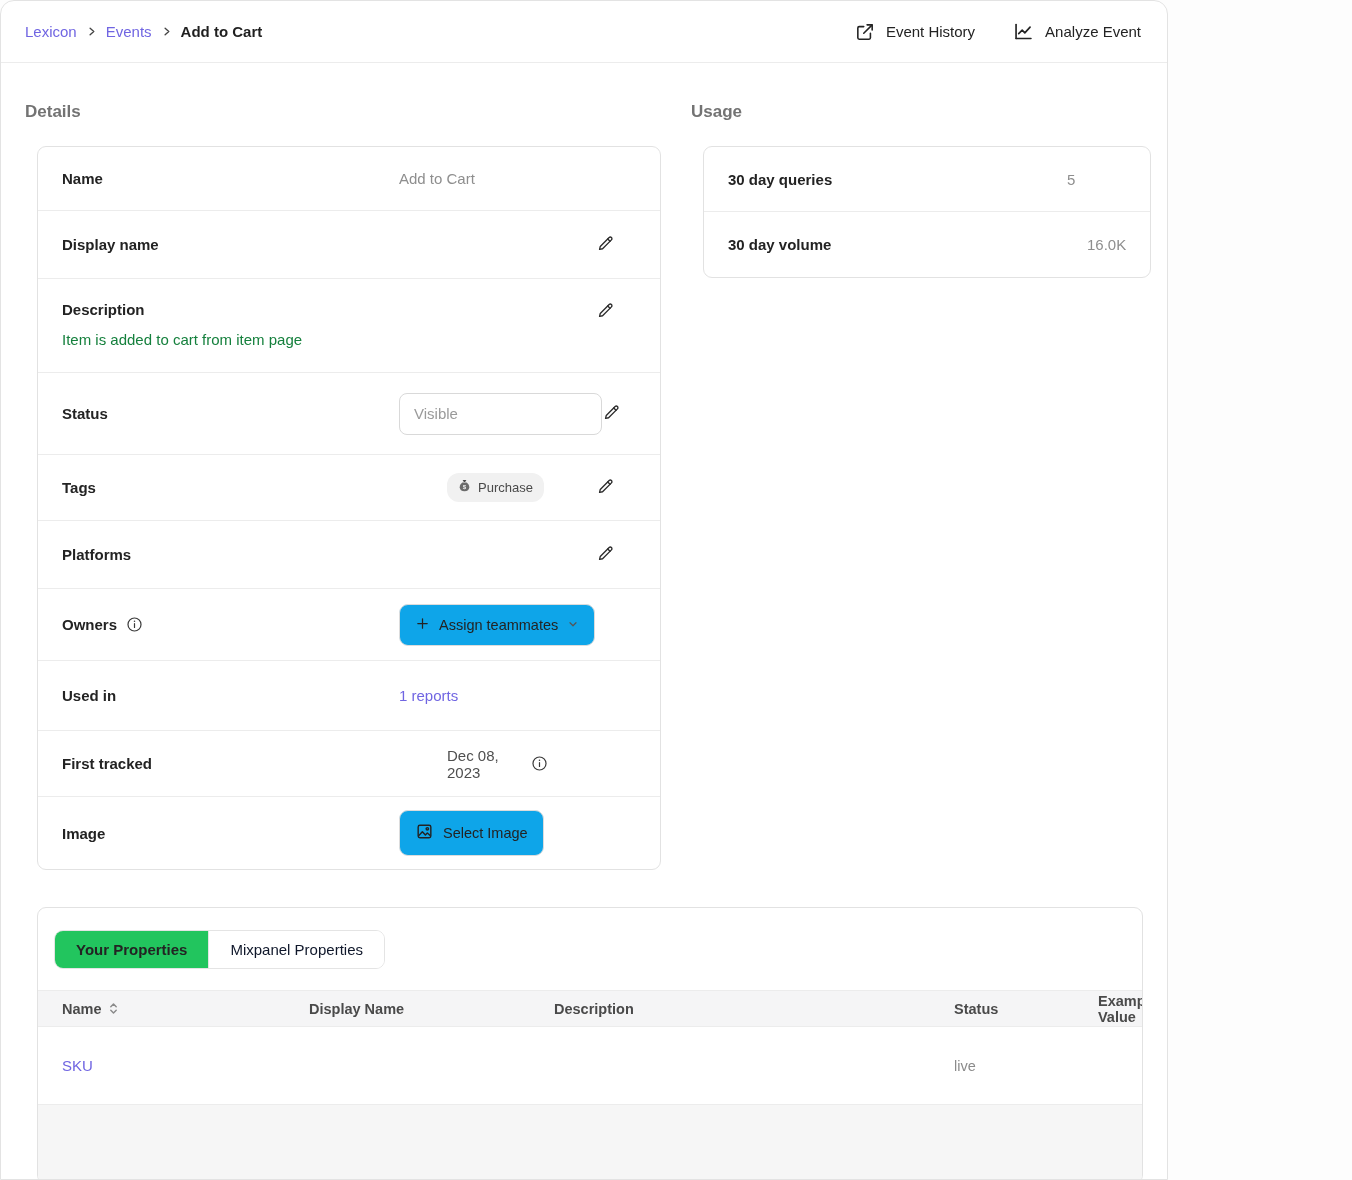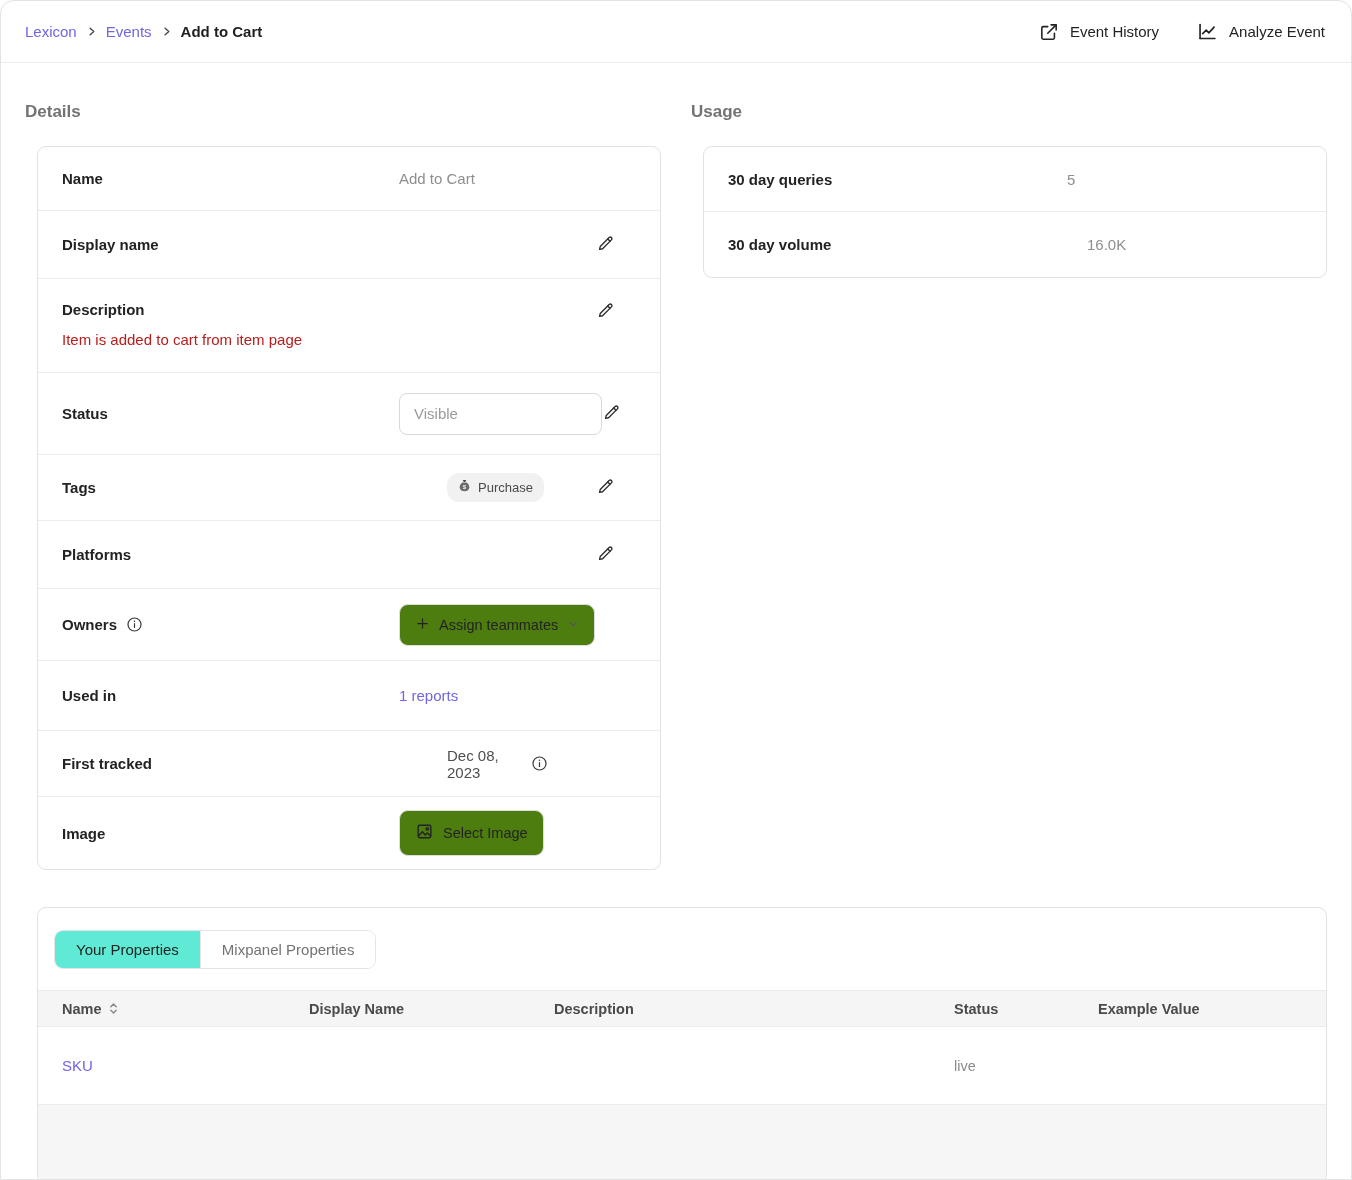--- a/index.html
+++ b/index.html
@@ -1,18 +1,18 @@
 <!DOCTYPE html>
 <html><head>
 <meta charset="utf-8">
 <style>
   * { margin:0; padding:0; box-sizing:border-box; }
   html, body { background:#fdfdfd; font-family:"Liberation Sans", sans-serif; }
   .app {
-    width:1352px; height:1180px;
+    width:1168px; height:1180px;
     background:#fff;
     border:1px solid #e3e3e3;
     border-radius:14px 14px 0 0;
     overflow:hidden;
     color:#2b2b2b;
   }
   
   .topbar {
     height:62px; display:flex; align-items:center; justify-content:space-between;
     padding:0 26px 0 24px; border-bottom:1px solid #ececec;
@@ -53,32 +53,32 @@
   .h-tags { min-height:66px;gap:48px; }
   .h-platforms { min-height:68px; }
   .h-owners { min-height:72px; }
   .h-usedin { min-height:70px; }
   .h-tracked { min-height:66px;gap:48px; }
   .h-image { min-height:72px; }
   .drow-desc {
     display:grid; grid-template-columns:1fr 20px; align-items:start;
     padding:22px 44px 24px 24px; border-bottom:1px solid #ececec;
   }
-  .desc-text { font-size:15px; color:#b91c1c; margin-top:13px; font-weight:400; }
+  .desc-text { font-size:15px; color:#15803d; margin-top:13px; font-weight:400; }
   .status-input {
     width:203px; height:42px; border:1px solid #d9d9d9; border-radius:8px;
     padding:0 14px; font-family:inherit; font-size:15px; color:#3a3a3a; outline:none;
   }
   .status-input::placeholder { color:#9a9a9a; }
   .tag-chip {
     display:inline-flex; align-items:center; gap:7px; background:#f1f1f1;
     border-radius:12px; padding:6px 11px; font-size:13px; color:#4a4a4a; cursor:default;
   }
   .ghost-btn {
-    display:inline-flex; align-items:center; gap:9px; background:#4d7c0f;
+    display:inline-flex; align-items:center; gap:9px; background:#0ea5e9;
     border:1px solid #dcdcdc; border-radius:9px; padding:11px 15px;
     font-family:inherit; font-size:14.5px; font-weight:500; color:#232323; cursor:pointer;
   }
   .link { color:#7065E2; font-size:15px; text-decoration:none; cursor:pointer; }
   .tracked-val { display:flex; align-items:center; gap:9px; font-size:15px; color:#4f4f4f; }
   .info-icon { display:flex; color:#3a3a3a; }
 
   
   .urow {
     display:grid; grid-template-columns:339px 1fr; align-items:center;
@@ -88,23 +88,23 @@
 
   
   .props-section { margin-top:37px; }
   .props-card { margin-top:17px; min-height:272px; }
   .tabs-wrap { padding:22px 0 21px 16px; }
   .seg {
     display:inline-flex; border:1px solid #e4e4e4; border-radius:9px; overflow:hidden;
   }
   .seg-tab {
     padding:10px 21px; font-size:15px; background:#fff; border:none; cursor:pointer;
-    font-family:inherit; color:#737373;
-  }
-  .seg-tab.active { background:#5eead4; color:#232323; font-weight:400; }
+    font-family:inherit; color:#0f172a;
+  }
+  .seg-tab.active { background:#22c55e; color:#232323; font-weight:700; }
   .seg-tab + .seg-tab { border-left:1px solid #e4e4e4; }
   .ptable-header {
     display:grid; grid-template-columns:247px 245px 400px 144px 1fr;
     align-items:center; height:37px; background:#f5f5f6;
     border-top:1px solid #ececec; border-bottom:1px solid #ececec;
     padding-left:24px; font-size:14.5px; color:#4a4a4a; font-weight:600;
   }
   .th-name { display:flex; align-items:center; gap:7px; cursor:pointer; }
   .prow {
     display:grid; grid-template-columns:247px 245px 400px 144px 1fr;

